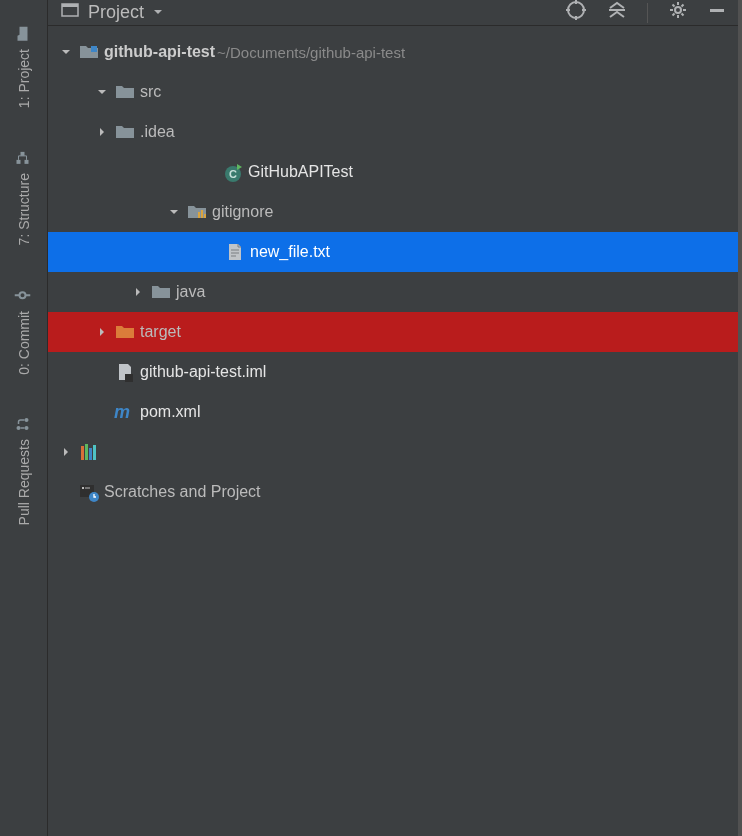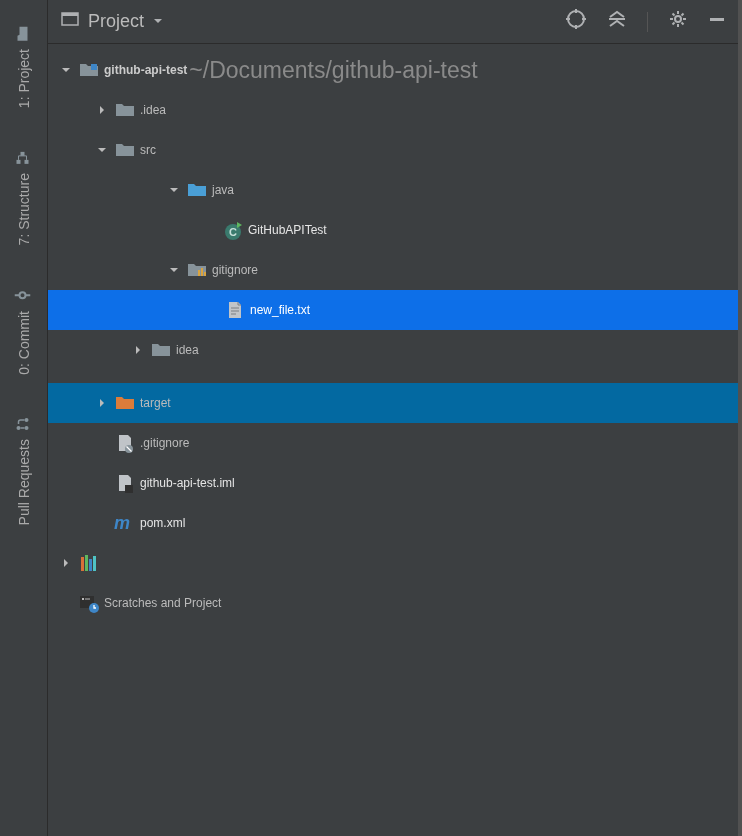--- a/index.html
+++ b/index.html
@@ -36,21 +36,21 @@
   .rail-icon {
     writing-mode: horizontal-tb;
     transform: rotate(90deg);
   }
   .main {
     flex: 1;
     display: flex;
     flex-direction: column;
   }
   .header {
-    height: 44px;
+    height: 26px;
     border-bottom: 1px solid #2b2b2b;
     display: flex;
     align-items: center;
     padding: 0 12px;
     gap: 10px;
   }
   .header-left {
     display: flex;
     align-items: center;
     gap: 8px;
@@ -85,43 +85,42 @@
     padding-left: 8px;
     white-space: nowrap;
     cursor: pointer;
   }
   .row.selected {
     background: #0d6fe8;
     color: #ffffff;
     padding-left: 10px;
   }
   .row.targetbg {
-    background: #0369a1;
-    margin-top: 13px;
+    background: #b91c1c;
   }
   .indent { display: inline-block; }
   .arrow {
     width: 20px;
     display: inline-flex;
     justify-content: center;
     color: #bbbbbb;
   }
   .icon {
     width: 26px;
     display: inline-flex;
     justify-content: center;
     align-items: center;
   }
   .label {
     margin-left: 2px;
-    font-size: 12px;
+    font-size: 16px;
   }
   .label.bold { font-weight: bold; color: #cccccc; }
   .label.green { color: #e5e5e5; }
-  .label.gray { color: #8a8a8a; font-size: 23px; }
+  .label.gray { color: #8a8a8a; font-size: 15px; }
   .vdivider-right {
     width: 4px;
     background: #515151;
   }
   .folder-gray { fill: #87939a; }
   .folder-blue { fill: #4a9fd6; }
   .folder-orange { fill: #db7c3a; }
 </style>
 </head>
 <body>
@@ -232,61 +231,47 @@
           </svg>
         </span>
       <span class="label bold">github-api-test</span>
       <span class="label gray">~/Documents/github-api-test</span>
     </div>
 
     <div class="row">
       <span class="indent" style="width:36px"></span>
       <span class="arrow">
           <svg width="12" height="12" viewBox="0 0 12 12">
+            <path d="M2 4l4 4 4-4z" fill="#bbbbbb"></path>
+          </svg>
+        </span>
+      <span class="icon">
+          <svg width="20" height="20" viewBox="0 0 20 20">
+            <path class="folder-gray" d="M1 4h6l2 2h10v10H1z"></path>
+          </svg>
+        </span>
+      <span class="label">src</span>
+    </div>
+
+    <div class="row">
+      <span class="indent" style="width:36px"></span>
+      <span class="arrow">
+          <svg width="12" height="12" viewBox="0 0 12 12">
             <path d="M4 2l4 4-4 4z" fill="#bbbbbb"></path>
           </svg>
         </span>
       <span class="icon">
           <svg width="20" height="20" viewBox="0 0 20 20">
             <path class="folder-gray" d="M1 4h6l2 2h10v10H1z"></path>
           </svg>
         </span>
       <span class="label">.idea</span>
     </div>
 
-    <div class="row">
-      <span class="indent" style="width:36px"></span>
-      <span class="arrow">
-          <svg width="12" height="12" viewBox="0 0 12 12">
-            <path d="M2 4l4 4 4-4z" fill="#bbbbbb"></path>
-          </svg>
-        </span>
-      <span class="icon">
-          <svg width="20" height="20" viewBox="0 0 20 20">
-            <path class="folder-gray" d="M1 4h6l2 2h10v10H1z"></path>
-          </svg>
-        </span>
-      <span class="label">src</span>
-    </div>
-
-
-    <div class="row">
-      <span class="indent" style="width:108px"></span>
-      <span class="arrow">
-          <svg width="12" height="12" viewBox="0 0 12 12">
-            <path d="M2 4l4 4 4-4z" fill="#bbbbbb"></path>
-          </svg>
-        </span>
-      <span class="icon">
-          <svg width="20" height="20" viewBox="0 0 20 20">
-            <path class="folder-blue" d="M1 4h6l2 2h10v10H1z"></path>
-          </svg>
-        </span>
-      <span class="label">java</span>
-    </div>
+
 
     <div class="row">
       <span class="indent" style="width:164px"></span>
       <span class="icon">
           <svg width="20" height="20" viewBox="0 0 20 20">
             <circle cx="10" cy="12" r="8" fill="#3a7a6d"></circle>
             <text x="10" y="16" font-size="11" fill="#c8e0da" text-anchor="middle" font-weight="bold">C</text>
             <path d="M14 2l5 3-5 3z" fill="#5fb760"></path>
           </svg>
         </span>
@@ -330,49 +315,38 @@
       <span class="arrow">
           <svg width="12" height="12" viewBox="0 0 12 12">
             <path d="M4 2l4 4-4 4z" fill="#bbbbbb"></path>
           </svg>
         </span>
       <span class="icon">
           <svg width="20" height="20" viewBox="0 0 20 20">
             <path class="folder-gray" d="M1 4h6l2 2h10v10H1z"></path>
           </svg>
         </span>
-      <span class="label">idea</span>
+      <span class="label">java</span>
     </div>
 
     <div class="row targetbg">
       <span class="indent" style="width:36px"></span>
       <span class="arrow">
           <svg width="12" height="12" viewBox="0 0 12 12">
             <path d="M4 2l4 4-4 4z" fill="#bbbbbb"></path>
           </svg>
         </span>
       <span class="icon">
           <svg width="20" height="20" viewBox="0 0 20 20">
             <path class="folder-orange" d="M1 4h6l2 2h10v10H1z"></path>
           </svg>
         </span>
       <span class="label">target</span>
     </div>
 
-    <div class="row">
-      <span class="indent" style="width:56px"></span>
-      <span class="icon">
-          <svg width="20" height="20" viewBox="0 0 20 20">
-            <path d="M4 2h9l3 3v13H4z" fill="#c0c4c8"></path>
-            <circle cx="14" cy="16" r="4" fill="#87939a"></circle>
-            <line x1="11.5" y1="13.5" x2="16.5" y2="18.5" stroke="#fff" stroke-width="1.2"></line>
-          </svg>
-        </span>
-      <span class="label">.gitignore</span>
-    </div>
 
     <div class="row">
       <span class="indent" style="width:56px"></span>
       <span class="icon">
           <svg width="20" height="20" viewBox="0 0 20 20">
             <path d="M4 2h9l3 3v13H4z" fill="#c0c4c8"></path>
             <rect x="10" y="12" width="8" height="8" fill="#2f2f2f"></rect>
           </svg>
         </span>
       <span class="label green">github-api-test.iml</span>

